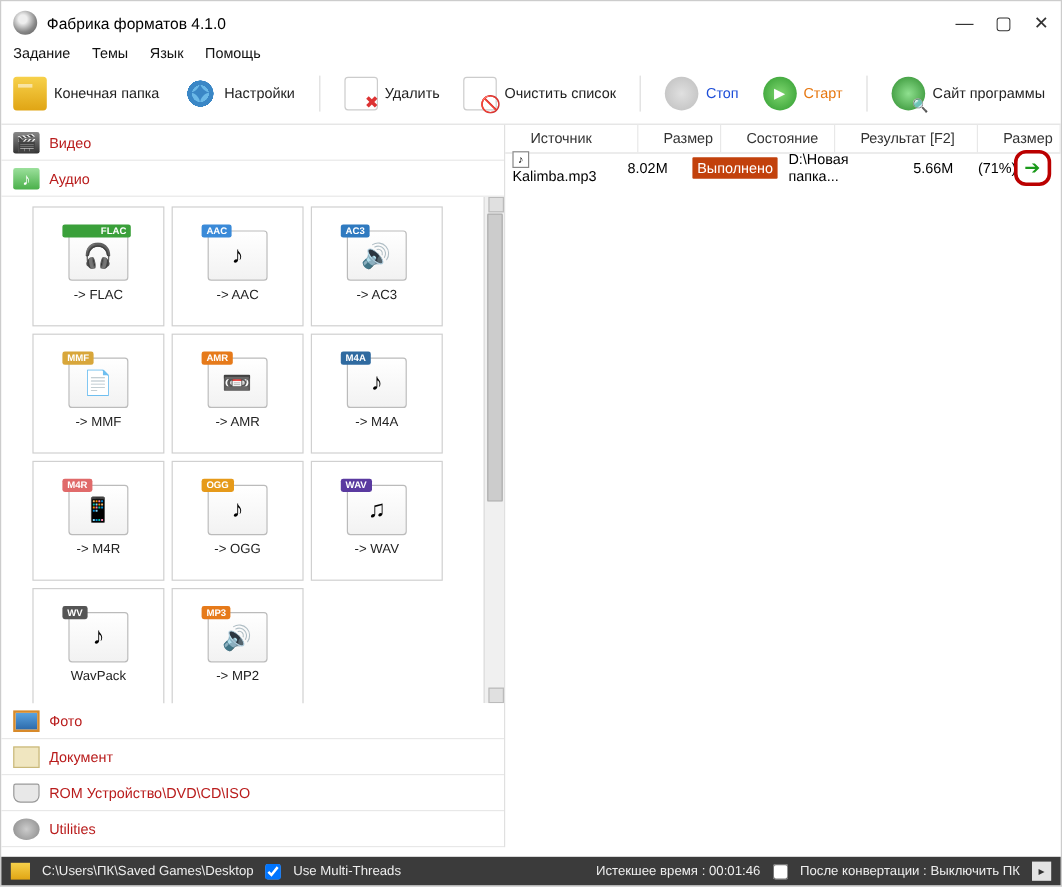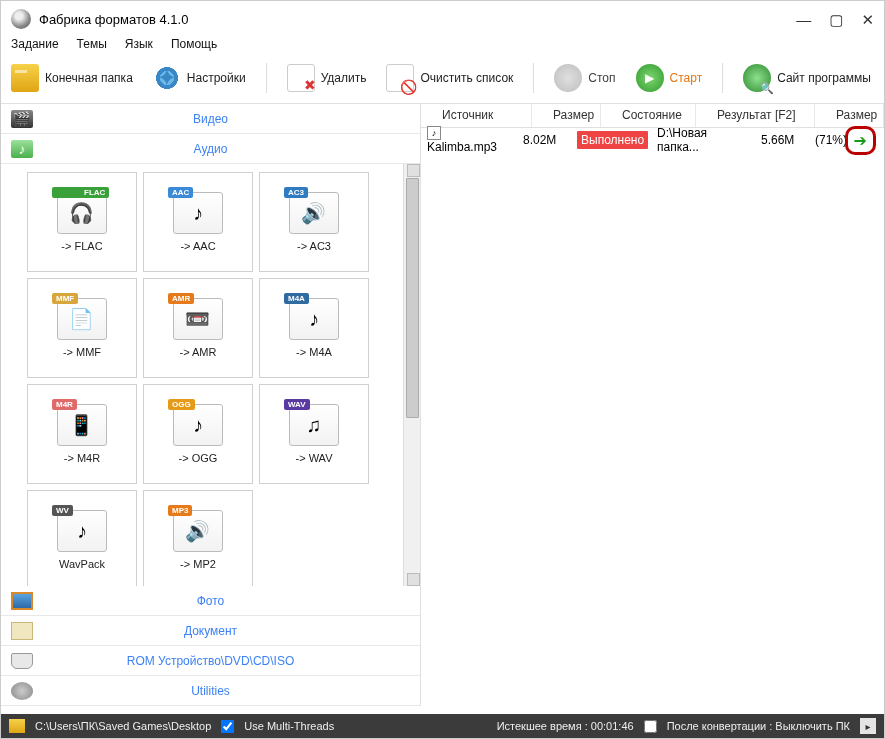--- a/index.html
+++ b/index.html
@@ -25,29 +25,29 @@
 .ic-gear::before { content:"✦"; position:absolute; inset:0; display:flex; align-items:center; justify-content:center; color:#3a87c6; font-size:24px; }
 .ic-del { background:#fff; position:relative; border:1px solid #ccc; }
 .ic-del::after { content:"✖"; color:#d33; font-size:14px; position:absolute; right:-2px; bottom:-2px; }
 .ic-clear { background:#fff; position:relative; border:1px solid #ccc; }
 .ic-clear::after { content:"🚫"; font-size:14px; position:absolute; right:-4px; bottom:-4px; }
 .ic-stop { background: radial-gradient(circle,#e0e0e0,#bdbdbd); border-radius:50%; }
 .ic-start { background: radial-gradient(circle,#7ed66f,#2e9a2e); border-radius:50%; position:relative; }
 .ic-start::after { content:"▶"; color:#fff; font-size:12px; position:absolute; inset:0; display:flex; align-items:center; justify-content:center; }
 .ic-web { background: radial-gradient(circle,#8fe08f,#2b8a2b); border-radius:50%; position:relative; }
 .ic-web::after { content:"🔍"; font-size:11px; position:absolute; right:-3px; bottom:-3px; }
-.tb-stop-text { color: #404040; }
+.tb-stop-text { color: #1d4ed8; }
 .tb-start-text { color: #e6760e; font-weight: 500; }
 
 .content { display: flex; border-top: 1px solid #e0e0e0; height: calc(100% - 32px - 30px - 48px - 24px); }
 .left { width: 426px; border-right: 1px solid #e0e0e0; display: flex; flex-direction: column; }
 .cat-row { display: flex; align-items: center; height: 36px; border-bottom: 1px solid #e8e8e8; padding-left: 10px; cursor: pointer; }
 .cat-row.small { height: 30px; }
 .cat-icon { width: 22px; height: 18px; margin-right: 8px; display:inline-flex; align-items:center; justify-content:center; font-size:14px; }
-.cat-label { flex: 1; text-align: center; padding-right: 40px; color: #3b82f6; }
+.cat-label { flex: 1; text-align: left; padding-right: 40px; color: #b91c1c; }
 .ic-video { background: linear-gradient(#888,#333); color:#fff; border-radius:2px; }
 .ic-audio { background: linear-gradient(#9ce09c,#4ab04a); color:#fff; border-radius:2px; }
 .ic-photo { background: linear-gradient(#5aa3e0,#2d6aaa); border:2px solid #d88a2a; }
 .ic-doc { background:#f0e6c0; border:1px solid #c9b87a; }
 .ic-rom { width:22px; height:16px; background:#e8e8e8; border:1px solid #999; border-radius:2px 2px 6px 6px; }
 .ic-util { background: radial-gradient(circle,#ccc,#888); border-radius:50%; }
 
 .formats-area { flex: 1; display: flex; position: relative; overflow: hidden; }
 .formats-grid { flex: 1; display: grid; grid-template-columns: repeat(3, 110px); grid-auto-rows: 100px; gap: 6px; padding: 8px 0 8px 26px; align-content: start; overflow: hidden; }
 .format-cell { border: 1px solid #d0d0d0; display: flex; flex-direction: column; align-items: center; justify-content: center; gap: 6px; cursor: pointer; background: #fff; }
@@ -66,21 +66,21 @@
 .table-head { display: flex; height: 24px; border-bottom: 1px solid #e0e0e0; font-size: 12px; color: #333; }
 .table-head > div { padding: 4px 6px; border-right: 1px solid #e8e8e8; margin-left: 15px; }
 .table-row { display: flex; height: 24px; align-items: center; font-size: 12px; }
 .table-row > div { padding: 2px 6px; }
 .col-src { width: 96px; }
 .col-size { width: 54px; }
 .col-state { width: 80px; }
 .col-result { width: 104px; }
 .col-size2 { width: 54px; }
 .col-pct { width: 44px; text-align: right; }
-.state-done { background: #ef4444; color: #fff; text-align: center; padding: 2px 4px; border-radius: 1px; }
+.state-done { background: #c2410c; color: #fff; text-align: center; padding: 2px 4px; border-radius: 1px; }
 .file-ic { width:14px; height:14px; background:#fff; border:1px solid #888; display:inline-flex; align-items:center; justify-content:center; font-size:9px; margin-right:3px; vertical-align:middle; }
 .play-mark { position: absolute; right: 8px; display: inline-flex; align-items: center; }
 .play-mark .circ { border: 3px solid #b00; border-radius: 10px; padding: 2px 6px; display: inline-flex; align-items:center; }
 .play-mark .arrow { color: #1a9a1a; font-size: 16px; }
 
 .statusbar { position: absolute; left:0; right:0; bottom:0; height: 24px; background: #3b3b3b; color: #eee; display: flex; align-items: center; font-size: 11px; padding: 0 8px; gap: 10px; }
 .statusbar .sb-folder { width:16px; height:14px; background:linear-gradient(#f7d14a,#e0a514); }
 .statusbar input[type=checkbox] { width:13px; height:13px; }
 .statusbar .spacer { flex:1; }
 .sb-right-scroll { width:16px; height:16px; background:#e4e4e4; color:#333; display:flex; align-items:center;justify-content:center;font-size:10px; }

